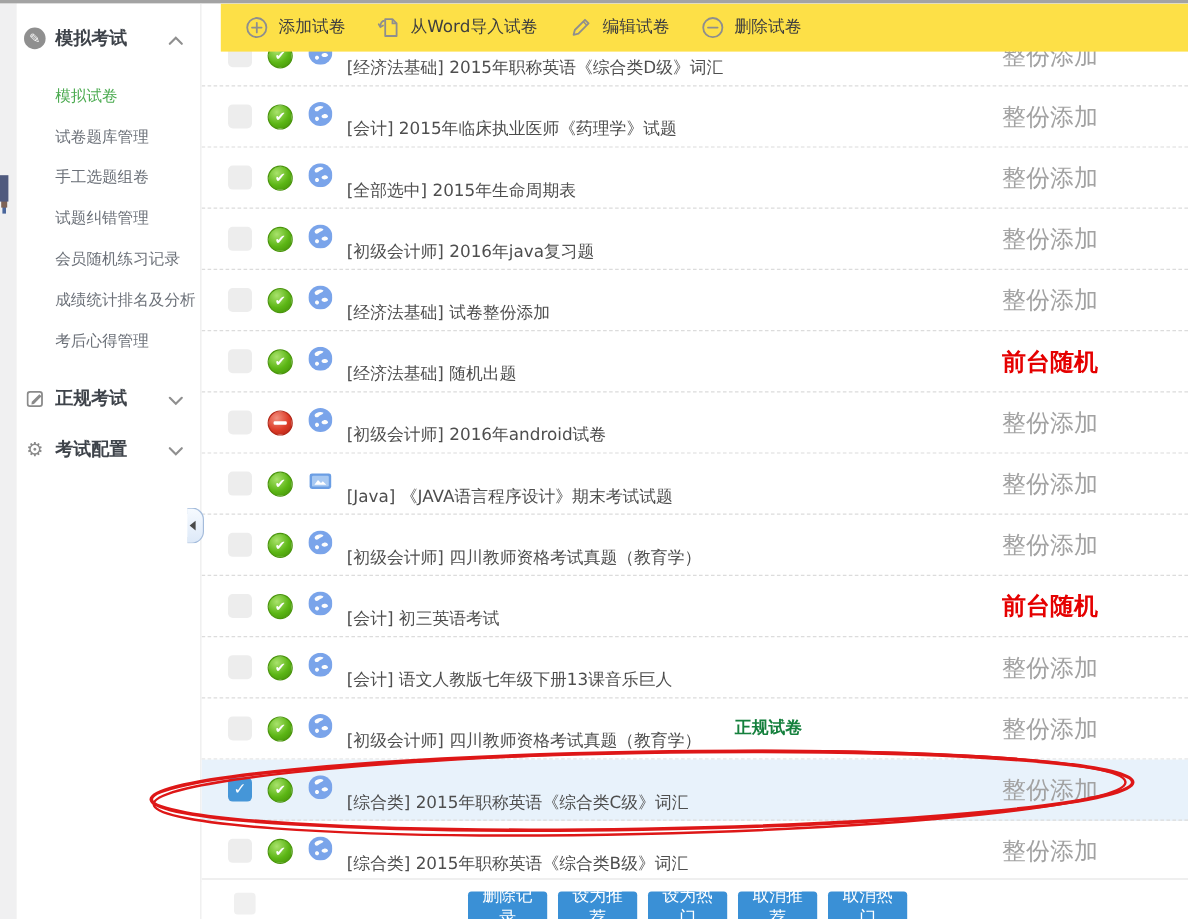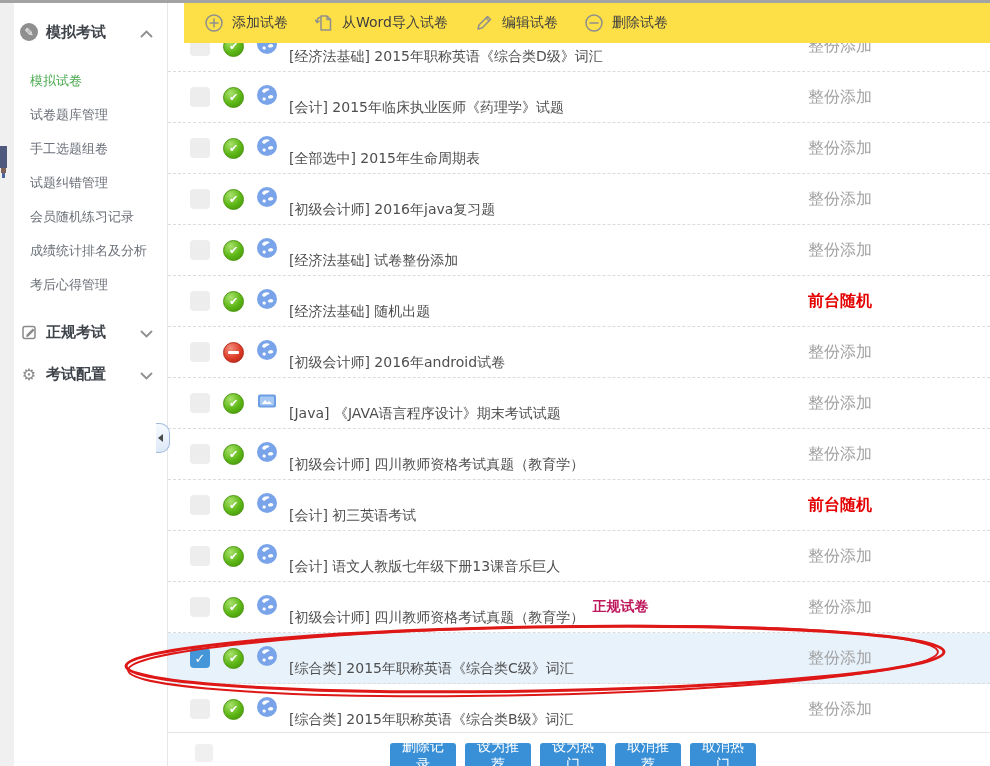--- a/index.html
+++ b/index.html
@@ -18,21 +18,21 @@
   .sec-header{display:flex;align-items:center;height:40px;cursor:pointer;}
   .sec-header .sec-label{font-size:15px;font-weight:bold;color:#3e434a;margin-left:8px;}
   .sec-header .caret{margin-left:auto;margin-right:14px;}
   #sec0{margin-top:9px;}
   #sec1{margin-top:6px;}
   #sec2{margin-top:2px;}
   .circle-icon{width:18px;height:18px;margin-left:6px;border-radius:50%;background:#8f8f8f;
     color:#fff;font-size:11px;display:flex;align-items:center;justify-content:center;}
   .flat-icon{margin-left:6px;display:flex;align-items:center;justify-content:center;width:18px;height:18px;color:#8a8a8a;font-size:16px;}
   #sub-items{margin-top:12px;margin-bottom:10px;}
-  .sub-item{height:34px;line-height:34px;padding-left:16px;font-size:13px;color:#6b7078;cursor:pointer;}
+  .sub-item{height:34px;line-height:34px;padding-left:32px;font-size:13px;color:#6b7078;cursor:pointer;}
   .sub-item.active{color:#4cab51;}
 
   
   #collapse-handle{left:156px;top:423px;width:14px;height:30px;box-sizing:border-box;
     border:1px solid #a3bbdb;border-left:none;border-radius:0 10px 10px 0;
     background:linear-gradient(#f6faff,#dde9f8);display:flex;align-items:center;z-index:6;cursor:pointer;}
   #collapse-handle .tri{width:0;height:0;border-top:4px solid transparent;border-bottom:4px solid transparent;
     border-right:5px solid #4a4a4a;margin-left:2px;}
 
   
@@ -52,22 +52,22 @@
   .cb.checked{background:#4596d8;}
   .cb.checked::after{content:"✓";color:#fff;font-size:13px;font-weight:bold;}
   .status{width:21px;height:21px;border-radius:50%;margin-left:13px;flex:none;
       display:flex;align-items:center;justify-content:center;}
   .status-ok{background:radial-gradient(circle at 35% 28%,#a9e26c,#5cb615 55%,#418d08);border:1px solid #4a950d;box-sizing:border-box;}
   .status-ok::after{content:"✔";color:#fff;font-size:11px;font-weight:bold;}
   .status-off{background:radial-gradient(circle at 35% 28%,#f2907f,#dd3b28 55%,#ab2112);border:1px solid #b32819;box-sizing:border-box;}
   .status-off::after{content:"";width:11px;height:3px;background:#fff;border-radius:1px;}
   .type-wrap{margin-left:13px;width:20px;height:20px;flex:none;display:flex;align-items:center;justify-content:center;}
   .title{margin-left:12px;font-size:14px;color:#4e4e4e;white-space:nowrap;margin-top:22px;}
-  .tag{margin-left:8px;font-size:14px;color:#be185d;font-weight:bold;}
-  .action{position:absolute;left:640px;font-size:16px;color:#a2a2a2;}
+  .tag{margin-left:28px;font-size:14px;color:#15803d;font-weight:bold;}
+  .action{position:absolute;left:667px;font-size:20px;color:#a2a2a2;}
   .action.red{color:#e50000;font-weight:bold;}
 
   
   #footer{position:absolute;left:0;top:729px;width:822px;height:40px;background:#fff;
      border-top:1px solid #e4e4e4;z-index:2;}
   #select-all-box{position:absolute;left:27px;top:11px;width:18px;height:18px;border-radius:3px;background:#f0f0f0;cursor:pointer;}
   #select-all-label{position:absolute;left:51px;top:12px;font-size:14px;color:#555;margin-top:39px;}
   #footer-buttons{position:absolute;left:222px;top:10px;display:flex;gap:9px;}
   .f-btn{width:66px;height:26px;background:#3a90d6;color:#fff;font-size:14px;border:none;border-radius:3px;
      display:flex;align-items:center;justify-content:center;cursor:pointer;font-family:inherit;}

